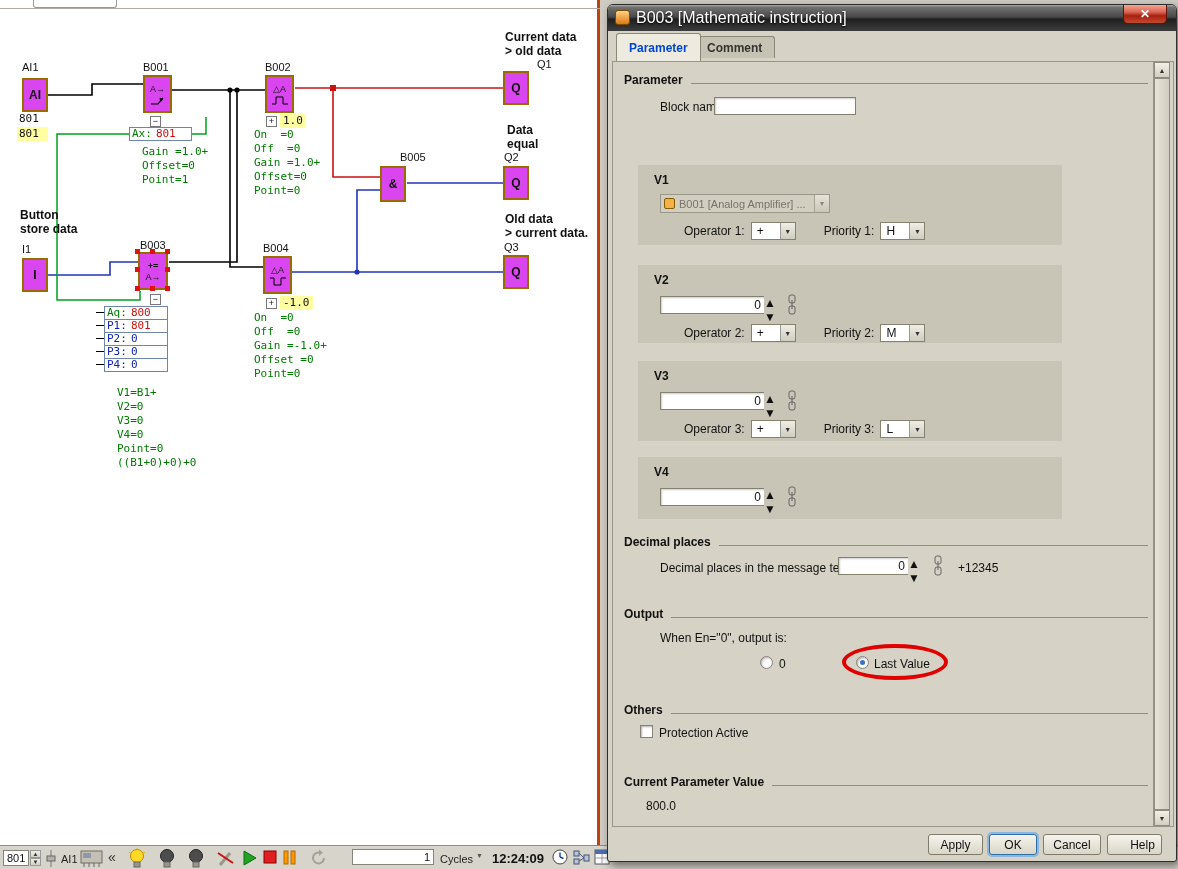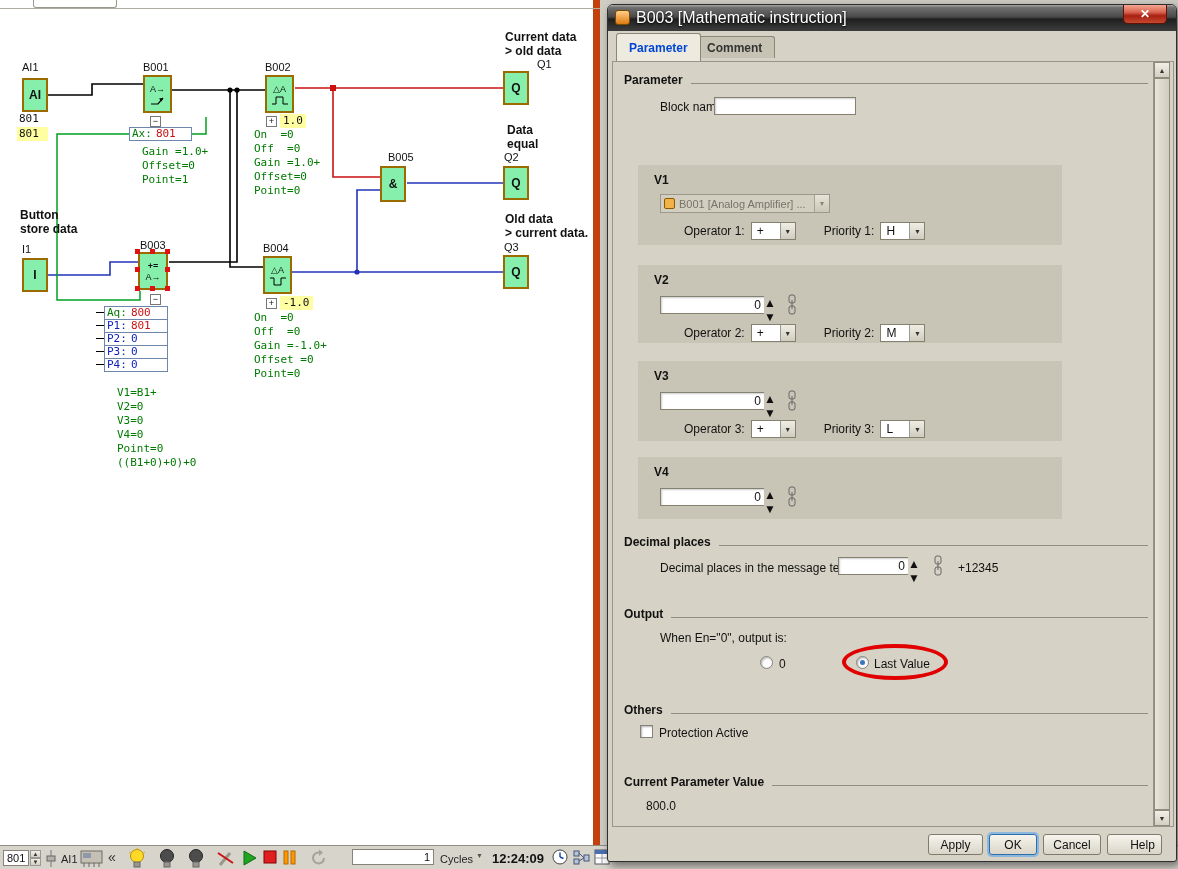--- a/index.html
+++ b/index.html
@@ -1,26 +1,26 @@
 <!DOCTYPE html>
 <html><head>
 <meta charset="utf-8">
 <style>
   * { margin:0; padding:0; box-sizing:border-box; }
   html,body { font-family:"Liberation Sans", sans-serif; font-size:12px; color:#111; }
   #screen { position:relative; width:1178px; height:869px; background:#cfccc4; overflow:hidden; }
 
   
-  #canvas { position:absolute; left:0; top:0; width:600px; height:845px; background:#fff; border-right:7px solid #c2410c; }
+  #canvas { position:absolute; left:0; top:0; width:600px; height:845px; background:#fff; border-right:3px solid #c2410c; }
   .topline { position:absolute; left:0; top:8px; width:600px; border-top:1px solid #b0aca4; }
   .topfrag { position:absolute; left:33px; top:0; width:84px; height:8px; background:#fff; border:1px solid #9a978e; border-top:none; border-radius:0 0 3px 3px; }
   .t { position:absolute; white-space:pre; }
   .caption { font-weight:bold; font-size:12px; line-height:14px; white-space:pre-line; }
   .blab { font-size:11px; }
-  .blk { position:absolute; background:#86efac; border:2px solid #9c6b00; display:flex; flex-direction:column; align-items:center; justify-content:center; gap:1px; }
+  .blk { position:absolute; background:#d946ef; border:2px solid #9c6b00; display:flex; flex-direction:column; align-items:center; justify-content:center; gap:1px; }
   .term { width:26px; height:34px; font-weight:bold; font-size:12px; }
   .func { width:29px; height:38px; font-size:9px; line-height:10px; }
   .mono { font-family:"DejaVu Sans Mono", monospace; font-size:11px; line-height:14px; }
   .green { color:#007a00; }
   .pbox { position:absolute; display:flex; background:#fff; border:1px solid #6d86ab; font-family:"DejaVu Sans Mono", monospace; font-size:11px; line-height:12px; padding:0 2px; gap:4px; }
   .lab-g { color:#007a00; } .lab-b { color:#1122bb; }
   .val-r { color:#cc1111; } .val-b { color:#1122bb; }
   .yellow { background:#ffffa2; }
   .cbox { position:absolute; width:11px; height:11px; background:#fff; border:1px solid #777; font-size:9px; line-height:9px; text-align:center; }
   .handle { position:absolute; width:5px; height:5px; background:#e01111; }
@@ -109,21 +109,21 @@
     <div class="t caption" style="left:507px;top:123px;">Data
 equal</div>
     <div class="t caption" style="left:505px;top:212px;">Old data
 &gt; current data.</div>
     <div class="t caption" style="left:20px;top:208px;">Button
 store data</div>
 
     <div class="t blab" style="left:22px;top:61px;">AI1</div>
     <div class="t blab" style="left:143px;top:61px;">B001</div>
     <div class="t blab" style="left:265px;top:61px;">B002</div>
-    <div class="t blab" style="left:388px;top:151px;">B005</div>
+    <div class="t blab" style="left:400px;top:151px;">B005</div>
     <div class="t blab" style="left:140px;top:239px;">B003</div>
     <div class="t blab" style="left:263px;top:242px;">B004</div>
     <div class="t blab" style="left:22px;top:243px;">I1</div>
     <div class="t blab" style="left:504px;top:58px;margin-left:33px;">Q1</div>
     <div class="t blab" style="left:504px;top:151px;">Q2</div>
     <div class="t blab" style="left:504px;top:241px;">Q3</div>
 
     <div class="blk term" style="left:22px;top:78px;">
         <span>AI</span>
       </div>

